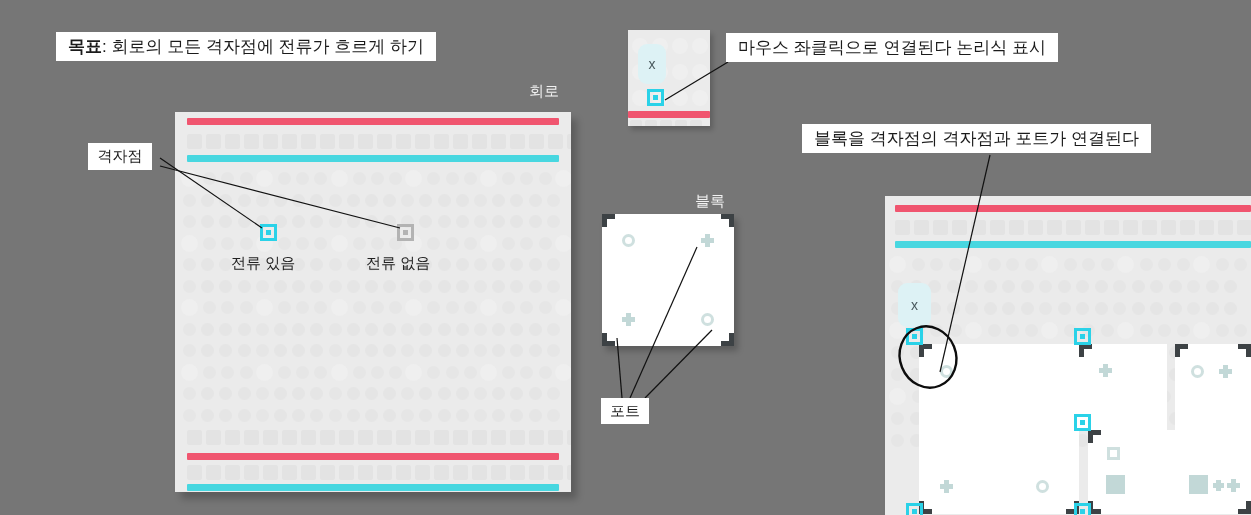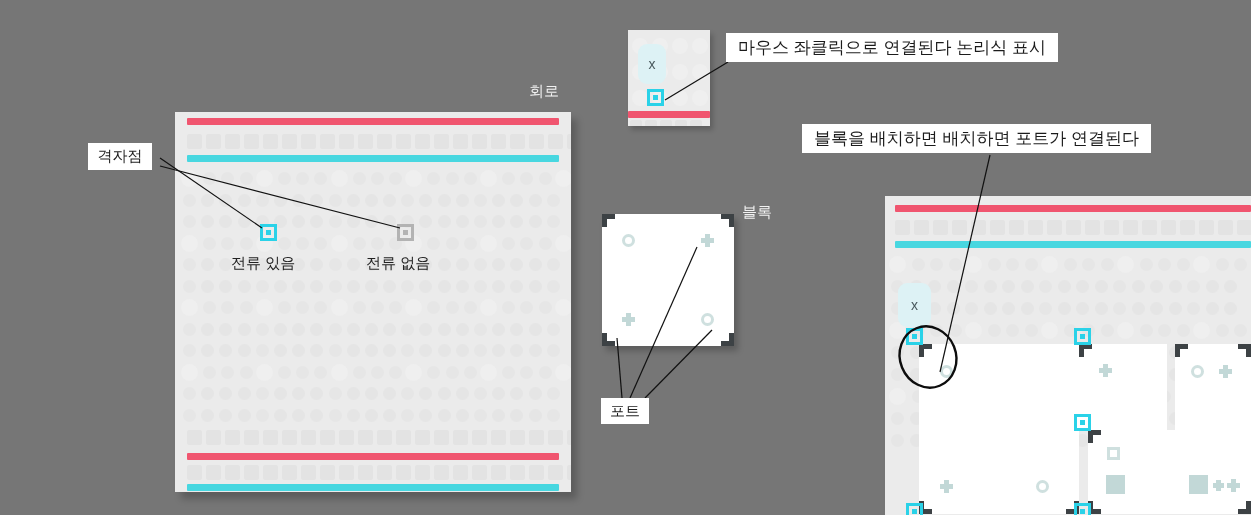--- a/index.html
+++ b/index.html
@@ -562,21 +562,21 @@
         <div class="sq" style="width: 12px; height: 12px; margin-right: 3px;"></div>
         <div class="sq" style="width: 12px; height: 12px; margin-right: 3px;"></div>
         <div class="sq" style="width: 12px; height: 12px; margin-right: 3px;"></div>
         <div class="sq" style="width: 12px; height: 12px; margin-right: 3px;"></div>
         <div class="sq" style="width: 12px; height: 12px; margin-right: 3px;"></div>
       </div>
   </div>
   <div class="tip" style="left:638px; top:44px; width:28px; height:40px;">x</div>
   <div class="gp" style="left:647px; top:89px;"></div>
 
-  <div class="plain-label" style="left:695px; top:203px;margin-left:47px;">블록</div>
+  <div class="plain-label" style="left:695px; top:192px;">블록</div>
 
   <div class="block shadowed" style="left:602px; top:214px; width:132px; height:132px;">
     <div class="corner tl" style="left:0; top:0;">
         <i class="h"></i>
         <i class="v"></i>
       </div>
     <div class="corner tr" style="right:0; top:0;">
         <i class="h"></i>
         <i class="v"></i>
       </div>
@@ -909,22 +909,26 @@
 
     <line x1="990" y1="155" x2="940" y2="372" stroke="#111" stroke-width="1.2"></line>
 
     <line x1="630" y1="398" x2="697" y2="247" stroke="#111" stroke-width="1.2"></line>
     <line x1="645" y1="398" x2="712" y2="330" stroke="#111" stroke-width="1.2"></line>
     <line x1="622" y1="398" x2="617" y2="338" stroke="#111" stroke-width="1.2"></line>
 
     <ellipse cx="928" cy="357" rx="28" ry="31" fill="none" stroke="#0d0d0d" stroke-width="2.4" transform="rotate(-22 928 357)"></ellipse>
   </svg>
 
+  <div class="callout" style="left:56px; top:32px; height:29px;">
+    <span class="bold">목표</span>
+      <span> : 회로의 모든 격자점에 전류가 흐르게 하기</span>
+  </div>
 
   <div class="callout" style="left:726px; top:33px; height:29px;">마우스 좌클릭으로 연결된다 논리식 표시</div>
 
-  <div class="callout" style="left:802px; top:124px; height:29px;">블록을 배치하면 배치하면 포트가 연결된다</div>
+  <div class="callout" style="left:802px; top:124px; height:29px;">블록을 격자점의 격자점과 포트가 연결된다</div>
 
   <div class="small-tag" style="left:88px; top:143px; width:64px; height:27px;">격자점</div>
 
   <div class="small-tag" style="left:601px; top:398px; width:48px; height:26px;">포트</div>
 
 </div>
 
 </body></html>

